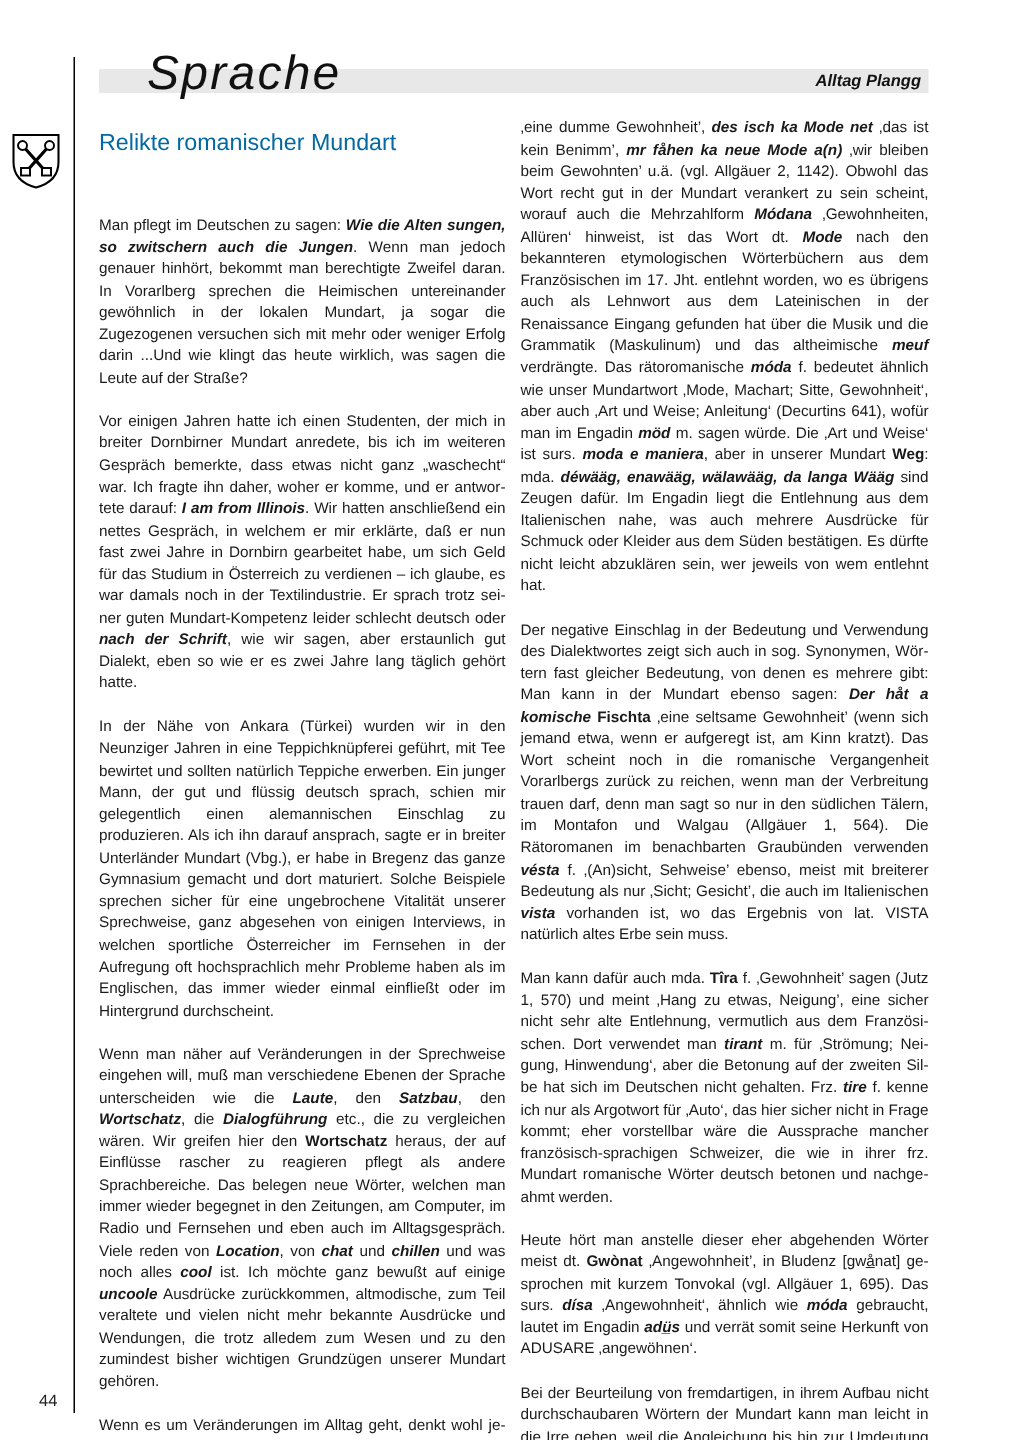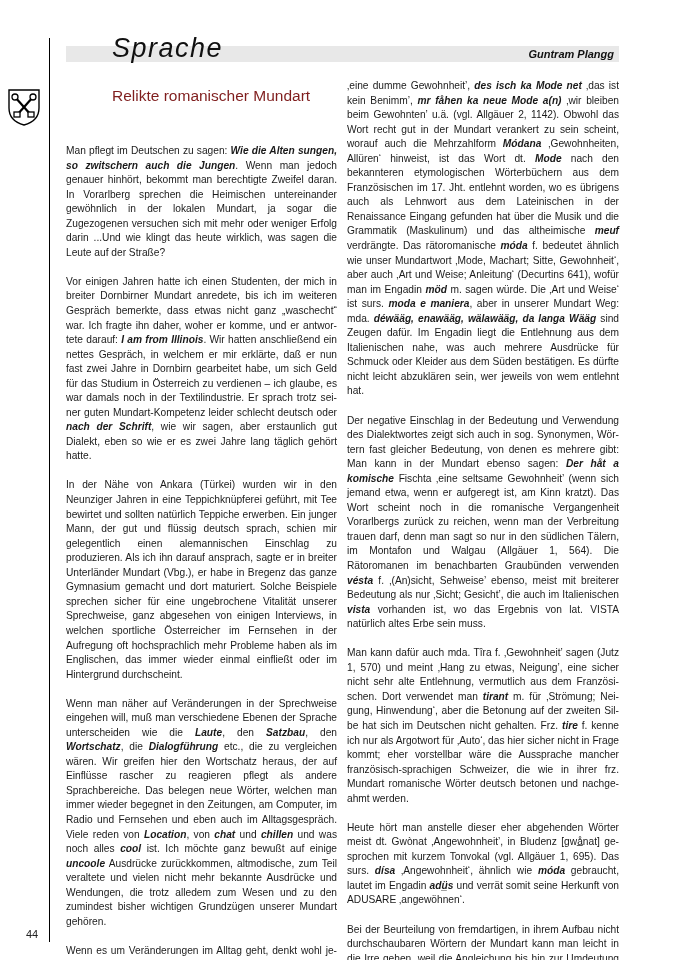--- a/index.html
+++ b/index.html
@@ -2,32 +2,32 @@
 <html><head>
 <meta charset="utf-8">
 <style>
   html, body { margin: 0; padding: 0; background: #ffffff; }
   body { width: 680px; height: 960px; position: relative; overflow: hidden;
          font-family: "Liberation Sans", sans-serif; color: #1a1a1a; }
   .vline { position: absolute; left: 49px; top: 38px; width: 1px; height: 904px; background: #000; }
   .crest { position: absolute; left: 7px; top: 88px; width: 34px; height: 38px; }
   .page-num { position: absolute; left: 26px; top: 928px; font-size: 11px; color: #222; }
   .header-bar { position: absolute; left: 66px; top: 46px; width: 553px; height: 16px; background: #e8e8e8; }
-  .section-title { position: absolute; left: 112px; top: 33px; font-size: 27px; font-style: italic;
+  .section-title { position: absolute; left: 98px; top: 33px; font-size: 32px; font-style: italic;
                    letter-spacing: 1.5px; color: #111; line-height: 30px; }
   .author { position: absolute; right: 66px; top: 47px; font-size: 11px; font-weight: bold;
             font-style: italic; color: #111; line-height: 14px; }
-  .article-title { position: absolute; left: 66px; top: 87px; font-size: 15.5px; color: #7f1d1d; margin-left: 46px; }
+  .article-title { position: absolute; left: 66px; top: 87px; font-size: 15.5px; color: #0369a1; }
   .col { position: absolute; top: 140px; font-size: 10.2px; line-height: 14.55px; text-align: justify;
          hyphens: manual; }
   .col-left { left: 66px; width: 271px; top: 144px; }
   .col-right { left: 347px; width: 272px; top: 79px; }
   .col p { margin: 0 0 14.5px 0; }
   .col i { font-style: italic; font-weight: bold; }
-  .col b { font-weight: normal; }
+  .col b { font-weight: bold; }
 </style>
 </head>
 <body>
 
 <div class="vline"></div>
 
 <div class="crest">
   <svg width="34" height="38" viewBox="0 0 34 38">
     <path d="M2 2 H32 V20 Q32 33 17 37 Q2 33 2 20 Z" fill="#fff" stroke="#000" stroke-width="1.4"></path>
     <g stroke="#000" stroke-width="2.2" fill="none" stroke-linecap="round">
@@ -38,21 +38,21 @@
       <circle cx="8" cy="9" r="3"></circle>
       <circle cx="26" cy="9" r="3"></circle>
       <rect x="7" y="24" width="6" height="5"></rect>
       <rect x="21" y="24" width="6" height="5"></rect>
     </g>
   </svg>
 </div>
 
 <div class="header-bar"></div>
 <div class="section-title">Sprache</div>
-<div class="author">Guntram Plangg</div>
+<div class="author">Alltag Plangg</div>
 
 <div class="article-title">Relikte romanischer Mundart</div>
 
 <div class="col col-left">
     <p><span>Man pflegt im Deutschen zu sagen: </span><i>Wie die Alten sungen, so zwitschern auch die Jungen</i><span>. Wenn man jedoch genauer hinhört, bekommt man berechtigte Zweifel daran. In Vorarl­berg sprechen die Heimischen untereinander gewöhnlich in der lokalen Mundart, ja sogar die Zugezogenen versuchen sich mit mehr oder weniger Erfolg darin ...Und wie klingt das heute wirklich, was sagen die Leute auf der Straße?</span></p>
     <p><span>Vor einigen Jahren hatte ich einen Studenten, der mich in breiter Dornbirner Mundart anredete, bis ich im weiteren Gespräch bemerkte, dass etwas nicht ganz „waschecht“ war. Ich fragte ihn daher, woher er komme, und er antwor­tete darauf: </span><i>I am from Illinois</i><span>. Wir hatten anschließend ein nettes Gespräch, in welchem er mir erklärte, daß er nun fast zwei Jahre in Dornbirn gearbeitet habe, um sich Geld für das Studium in Österreich zu verdienen – ich glaube, es war damals noch in der Textilindustrie. Er sprach trotz sei­ner guten Mundart-Kompetenz leider schlecht deutsch oder </span><i>nach der Schrift</i><span>, wie wir sagen, aber erstaunlich gut Dialekt, eben so wie er es zwei Jahre lang täglich gehört hatte.</span></p>
     <p><span>In der Nähe von Ankara (Türkei) wurden wir in den Neunziger Jahren in eine Teppichknüpferei geführt, mit Tee bewirtet und sollten natürlich Teppiche erwerben. Ein junger Mann, der gut und flüssig deutsch sprach, schien mir gelegentlich einen alemannischen Einschlag zu produzieren. Als ich ihn darauf ansprach, sagte er in breiter Unterländer Mundart (Vbg.), er habe in Bregenz das ganze Gymnasium gemacht und dort maturiert. Solche Beispiele sprechen sicher für eine ungebrochene Vitalität unserer Sprechweise, ganz ab­gesehen von einigen Interviews, in welchen sportliche Ös­terreicher im Fernsehen in der Aufregung oft hochsprach­lich mehr Probleme haben als im Englischen, das immer wieder einmal einfließt oder im Hintergrund durchscheint.</span></p>
     <p><span>Wenn man näher auf Veränderungen in der Sprechweise eingehen will, muß man verschiedene Ebenen der Sprache unterscheiden wie die </span><i>Laute</i><span>, den </span><i>Satzbau</i><span>, den </span><i>Wortschatz</i><span>, die </span><i>Dialogführung</i><span> etc., die zu vergleichen wären. Wir grei­fen hier den </span><b>Wortschatz</b><span> heraus, der auf Einflüsse rascher zu reagieren pflegt als andere Sprachbereiche. Das bele­gen neue Wörter, welchen man immer wieder begegnet in den Zeitungen, am Computer, im Radio und Fernsehen und eben auch im Alltagsgespräch. Viele reden von </span><i>Location</i><span>, von </span><i>chat</i><span> und </span><i>chillen</i><span> und was noch alles </span><i>cool</i><span> ist. Ich möchte ganz bewußt auf einige </span><i>uncoole</i><span> Ausdrücke zurückkommen, altmodische, zum Teil veraltete und vielen nicht mehr be­kannte Ausdrücke und Wendungen, die trotz alledem zum Wesen und zu den zumindest bisher wichtigen Grundzügen unserer Mundart gehören.</span></p>
     <p><span>Wenn es um Veränderungen im Alltag geht, denkt wohl je­der zuerst an die </span><b>Mode</b><span>, die sich ja nicht nur in der Kleidung bemerkbar macht (wir sagen dafür: </span><i>im Hääs</i><span>). Die ältere Ge­neration hat unter </span><i>Mode</i><span> gespr. [móde] noch etwas anderes verstanden, nämlich ‚Eigenheit, eigenwilliges Verhalten’: der </span></p>
   </div>

